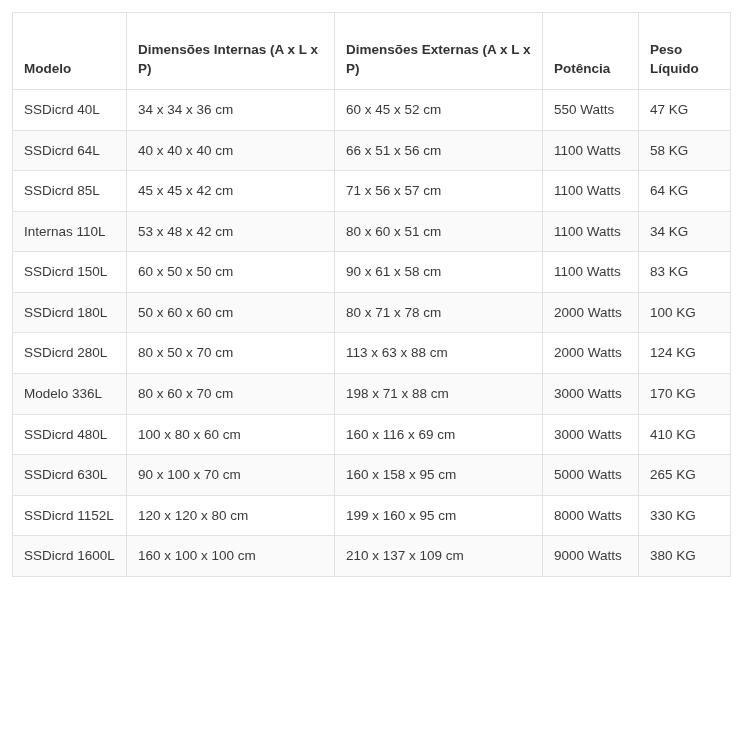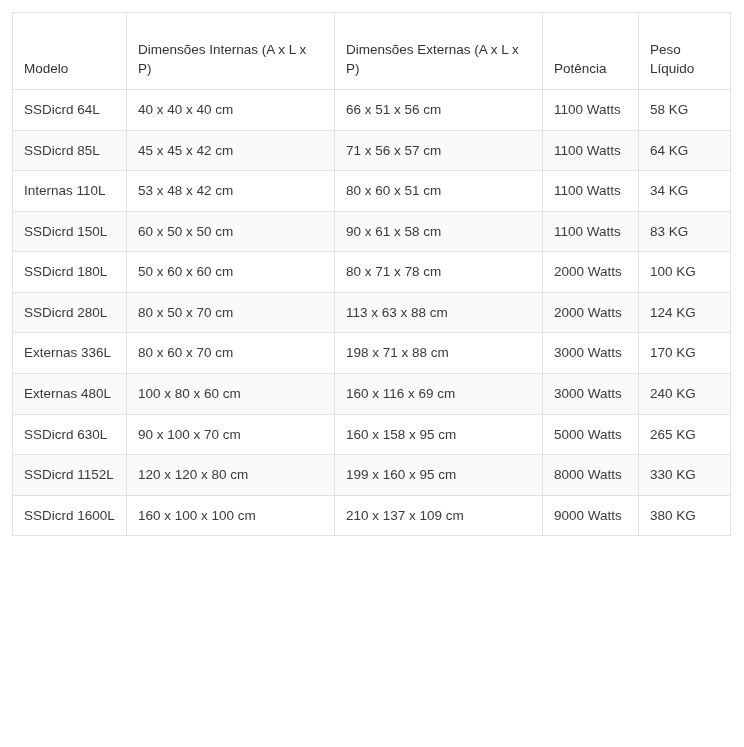--- a/index.html
+++ b/index.html
@@ -31,21 +31,21 @@
     border: 1px solid #e2e2e2;
     padding: 10px 11px;
     text-align: left;
     vertical-align: top;
     color: #3a3a3a;
     font-weight: normal;
   }
   table.spec-table thead th {
     vertical-align: bottom;
     color: #333333;
-    font-weight: normal;
+    font-weight: bold;
     height: 56px;
   }
   table.spec-table tbody tr:nth-child(even) td {
     background: #fafafa;
   }
   table.spec-table tbody tr:nth-child(odd) td {
     background: #ffffff;
   }
   col.c-modelo { width: 114px; }
   col.c-int { width: 208px; }
@@ -68,20 +68,27 @@
     <thead>
       <tr>
         <th>Modelo</th>
         <th>Dimensões Internas (A x L x P)</th>
         <th>Dimensões Externas (A x L x P)</th>
         <th>Potência</th>
         <th>Peso Líquido</th>
       </tr>
     </thead>
     <tbody>
+      <tr>
+        <td>SSDicrd 40L</td>
+        <td>34 x 34 x 36 cm</td>
+        <td>60 x 45 x 52 cm</td>
+        <td>550 Watts</td>
+        <td>47 KG</td>
+      </tr>
       <tr>
         <td>SSDicrd 64L</td>
         <td>40 x 40 x 40 cm</td>
         <td>66 x 51 x 56 cm</td>
         <td>1100 Watts</td>
         <td>58 KG</td>
       </tr>
       <tr>
         <td>SSDicrd 85L</td>
         <td>45 x 45 x 42 cm</td>
@@ -111,32 +118,32 @@
         <td>100 KG</td>
       </tr>
       <tr>
         <td>SSDicrd 280L</td>
         <td>80 x 50 x 70 cm</td>
         <td>113 x 63 x 88 cm</td>
         <td>2000 Watts</td>
         <td>124 KG</td>
       </tr>
       <tr>
-        <td>Externas 336L</td>
+        <td>Modelo 336L</td>
         <td>80 x 60 x 70 cm</td>
         <td>198 x 71 x 88 cm</td>
         <td>3000 Watts</td>
         <td>170 KG</td>
       </tr>
       <tr>
-        <td>Externas 480L</td>
+        <td>SSDicrd 480L</td>
         <td>100 x 80 x 60 cm</td>
         <td>160 x 116 x 69 cm</td>
         <td>3000 Watts</td>
-        <td>240 KG</td>
+        <td>410 KG</td>
       </tr>
       <tr>
         <td>SSDicrd 630L</td>
         <td>90 x 100 x 70 cm</td>
         <td>160 x 158 x 95 cm</td>
         <td>5000 Watts</td>
         <td>265 KG</td>
       </tr>
       <tr>
         <td>SSDicrd 1152L</td>

